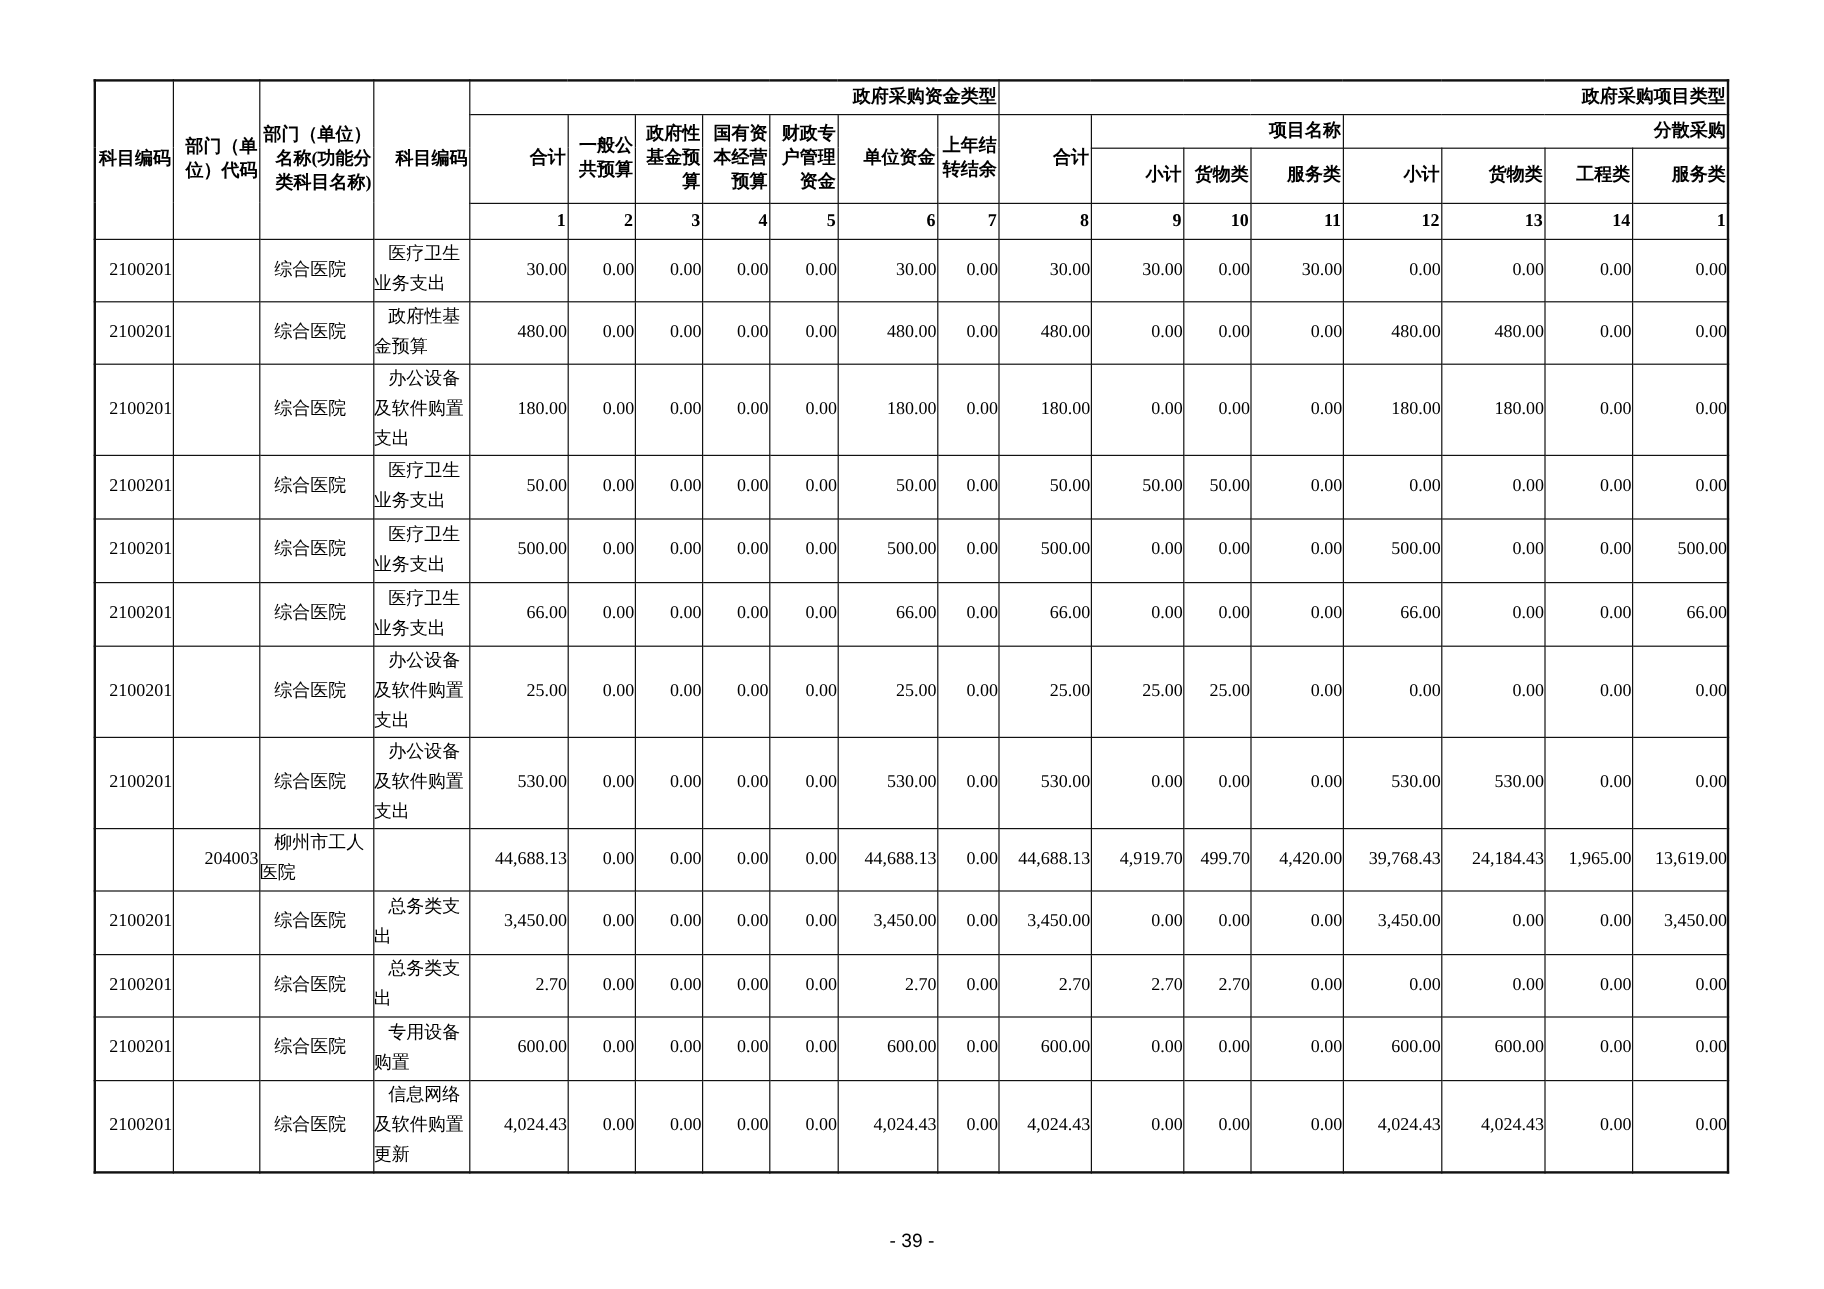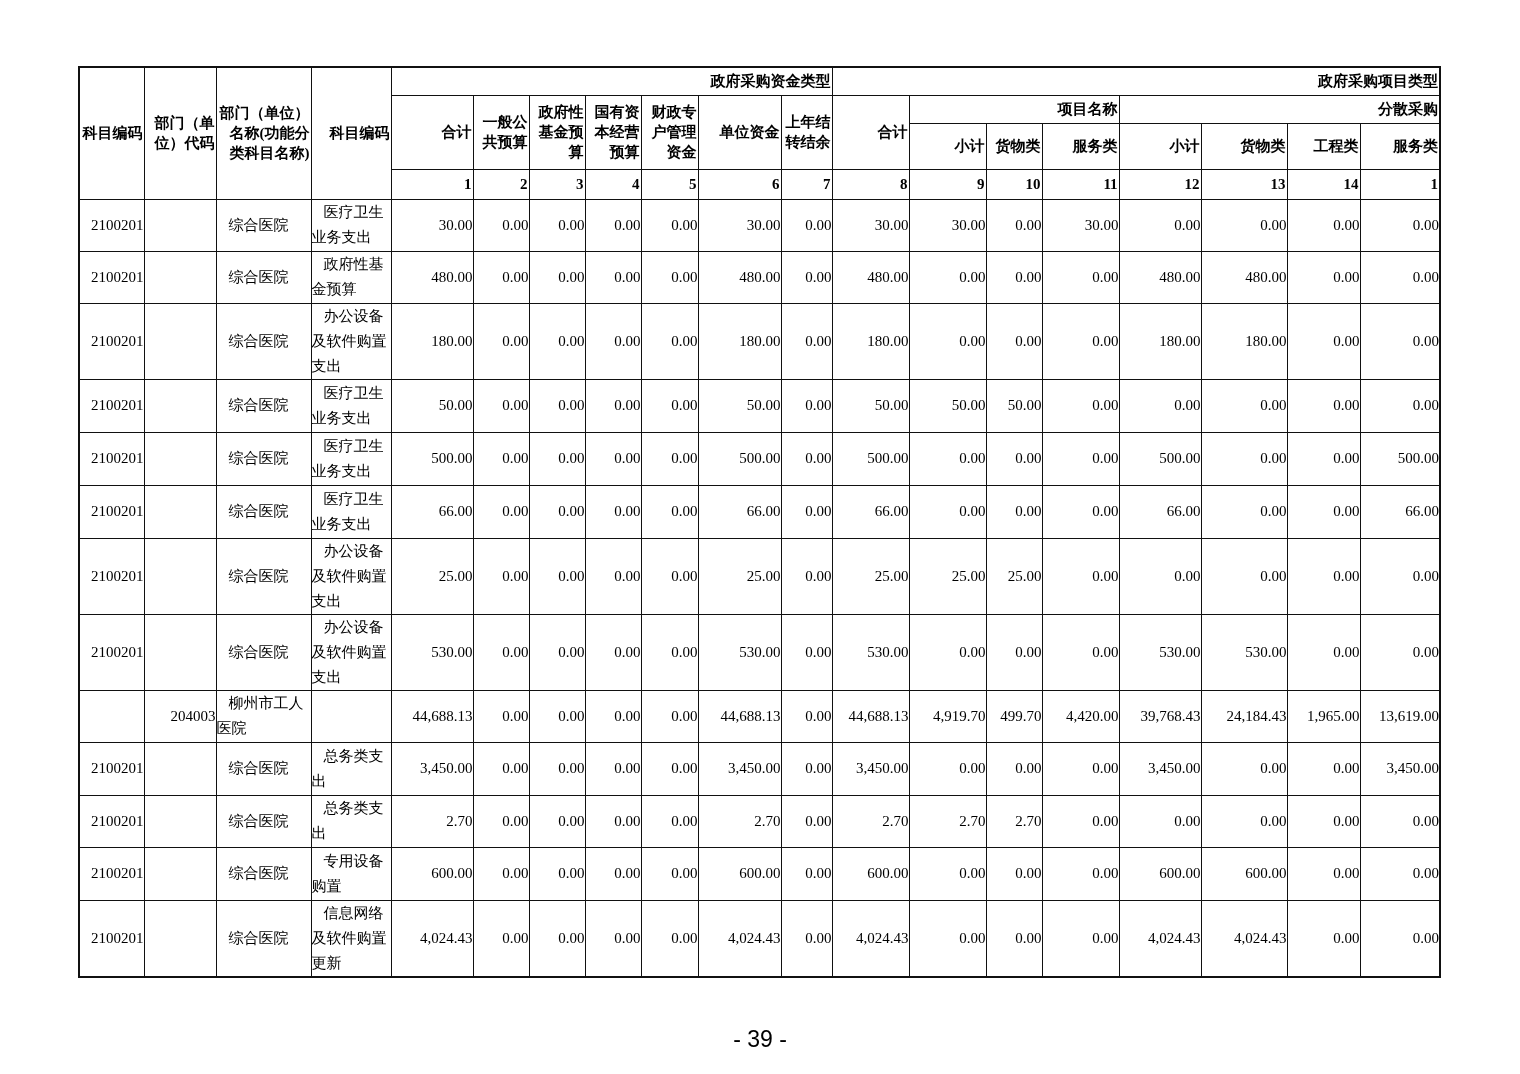--- a/index.html
+++ b/index.html
@@ -49,21 +49,21 @@
   tr.hr1 { height: 28px; }
   tr.hr2 { height: 28px; }
   tr.hr3 { height: 46px; }
   tr.hr4 { height: 30px; }
   .footer {
     position: absolute;
     left: 0; right: 0;
     top: 1026px;
     text-align: center;
     font-family: "Liberation Sans", sans-serif;
-    font-size: 23px;
+    font-size: 16px;
     color: #000;
   }
 </style>
 </head>
 <body>
 
 <div class="page">
 
   <table class="budget">
     <colgroup>

